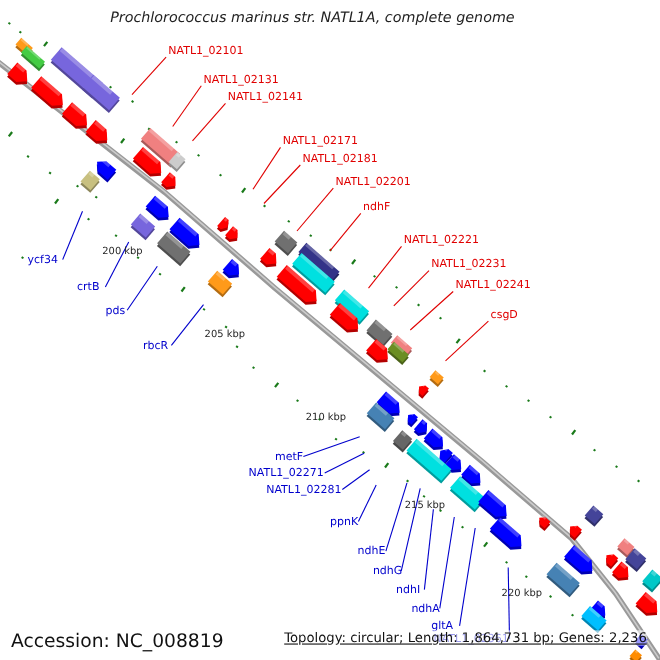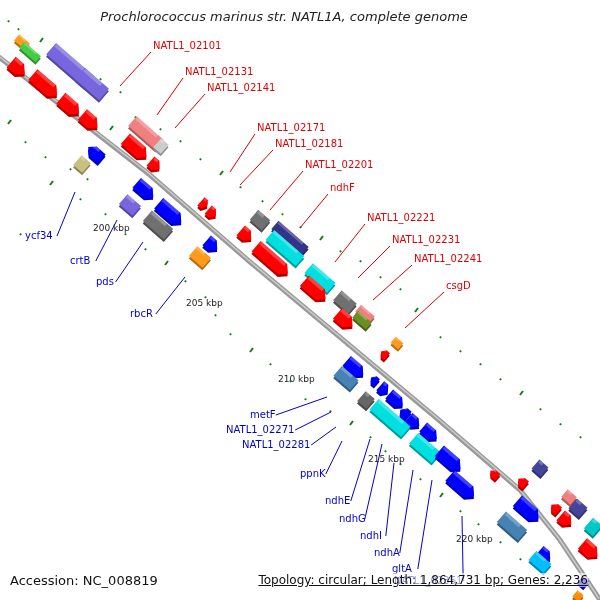--- a/index.html
+++ b/index.html
@@ -1,18 +1,18 @@
 <!DOCTYPE html>
 <html><head>
 <meta charset="utf-8">
 <style>
   html,body{margin:0;padding:0;background:#fff;}
   body{width:600px;height:600px;position:relative;overflow:hidden;font-family:"DejaVu Sans",sans-serif;}
   #title{position:absolute;top:9px;left:0;width:568px;text-align:center;font-style:italic;font-size:13px;color:#222;}
-  #accession{position:absolute;left:10px;top:573px;font-size:13px;color:#111;}
+  #accession{position:absolute;left:10px;top:573px;font-size:17px;color:#111;}
   #summary{position:absolute;right:12px;top:573px;font-size:12px;color:#111;background:rgba(255,255,255,0.6);text-decoration:underline;}
   svg{position:absolute;left:0;top:0;}
   .lbl{font-size:10px;font-family:"DejaVu Sans",sans-serif;}
   .kbp{font-size:9px;fill:#222;font-family:"DejaVu Sans",sans-serif;}
 </style>
 </head>
 <body>
 
 <div id="title">Prochlorococcus marinus str. NATL1A, complete genome</div>
 

